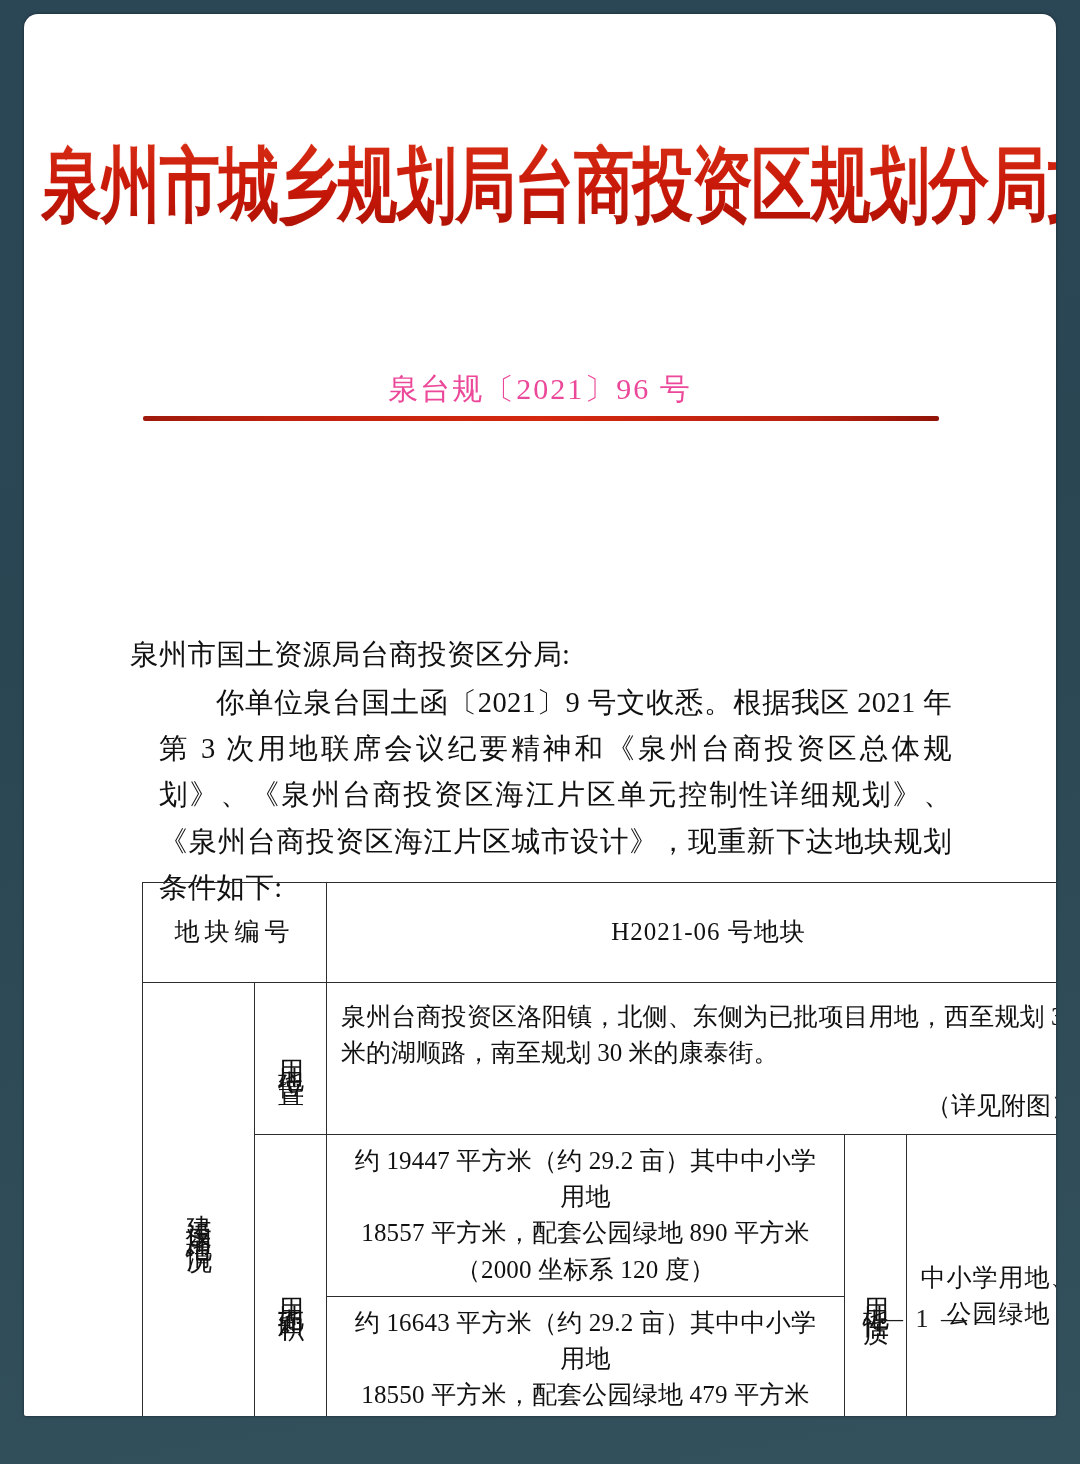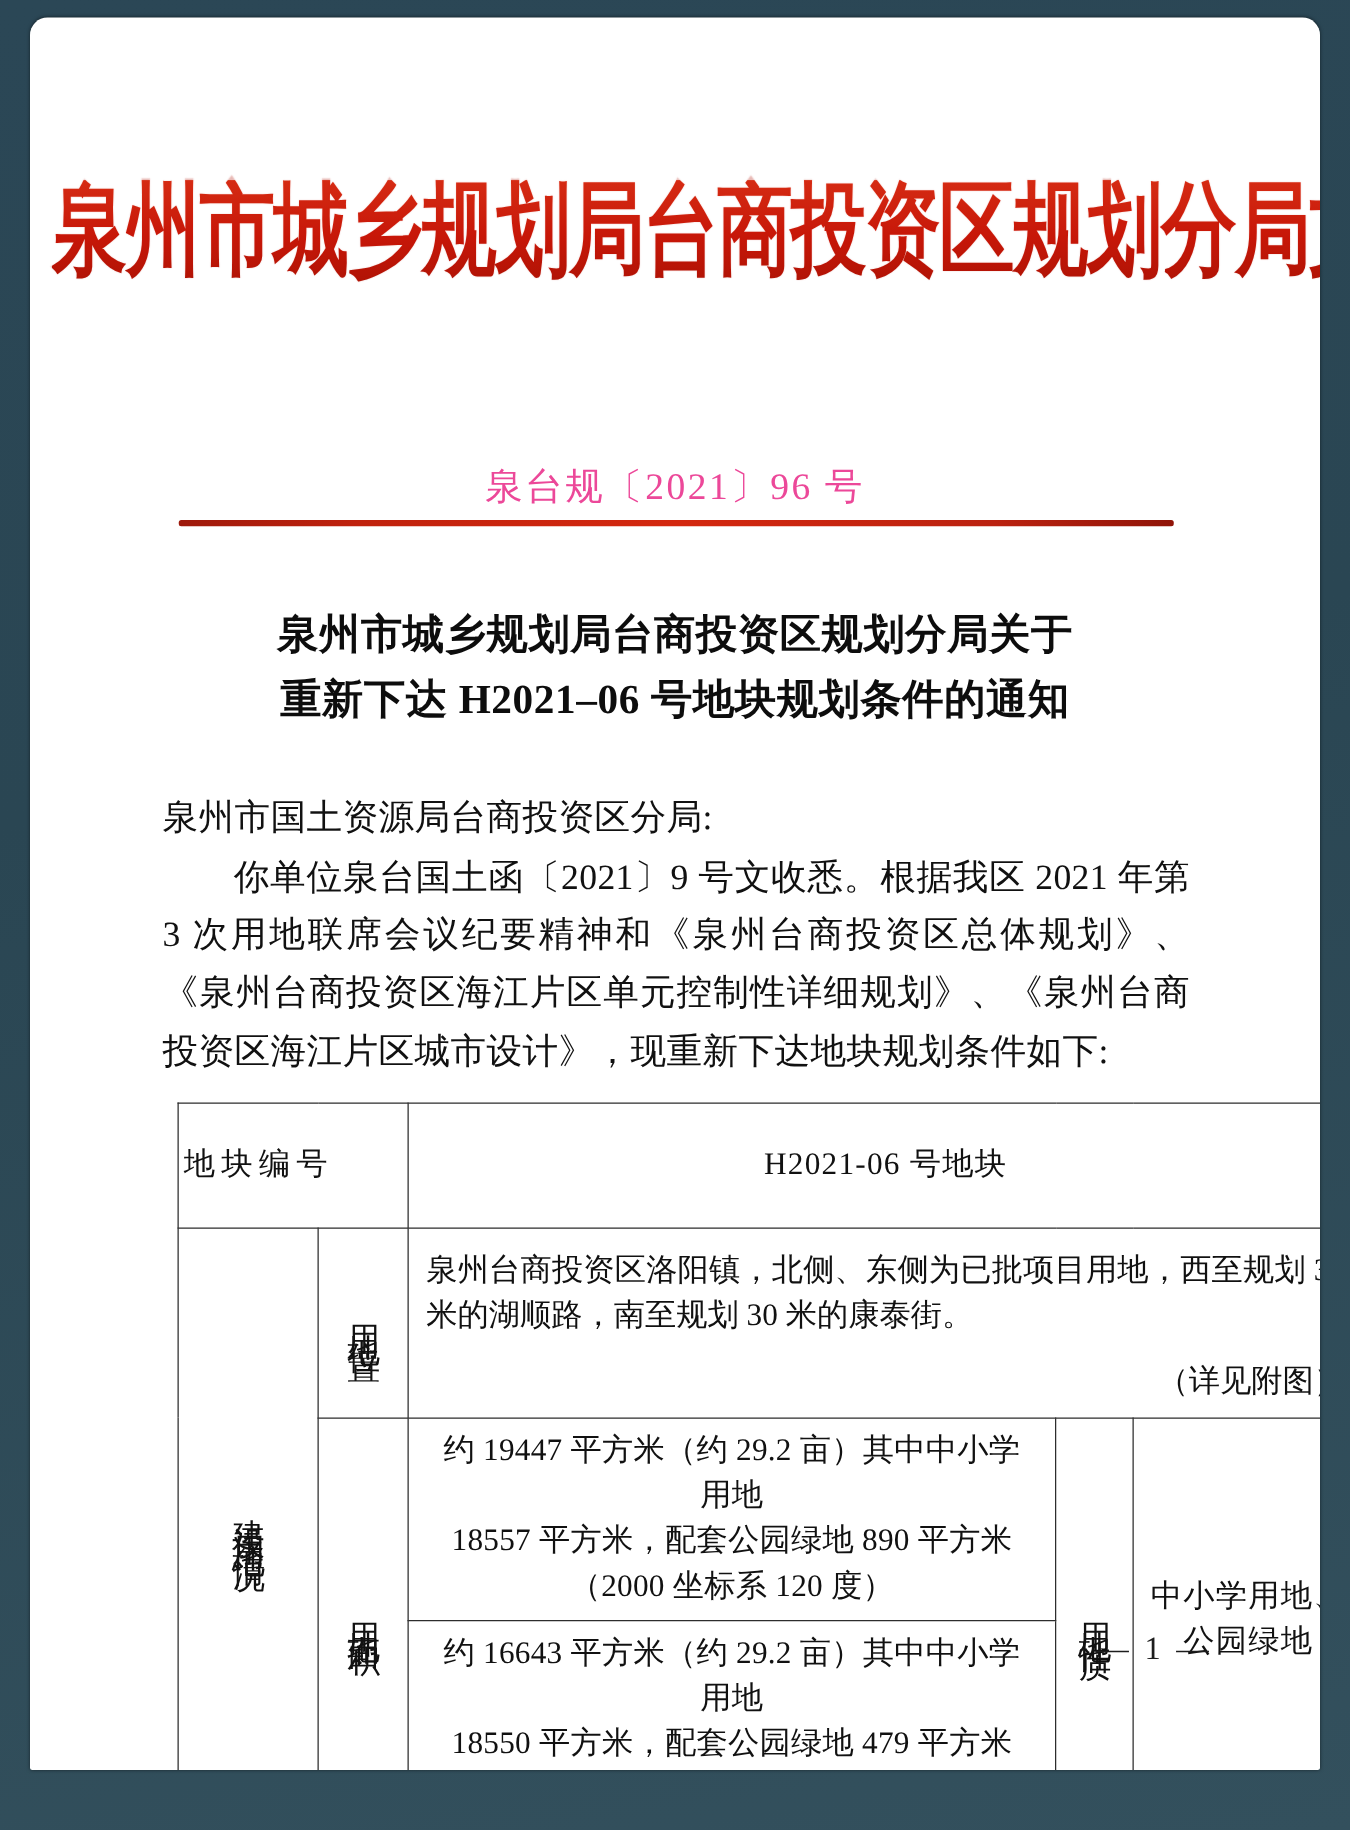--- a/index.html
+++ b/index.html
@@ -110,20 +110,21 @@
     color: #111;
     letter-spacing: 0.3px;
   }
   #body-text .addressee { display: block; text-align: left; }
   #body-text .para {
     display: block;
     text-align: justify;
     text-align-last: left;
     text-indent: 2em;
     margin-top: 2px;
+    margin-left: 29px;
   }
 
   
   #spec-table {
     position: absolute;
     left: 118px;
     top: 868px;
     width: 848px;
     border-collapse: collapse;
     table-layout: fixed;
@@ -148,21 +149,21 @@
     letter-spacing: 7px;
     font-size: 26px;
     line-height: 1;
     margin: 0 auto;
     display: inline-block;
     white-space: nowrap;
   }
   .cell-vwrap { text-align: center; padding: 8px 0; }
 
   #cell-plot-no {
-    text-align: left;
+    text-align: center;
     font-size: 26px;
     letter-spacing: 5px;
     padding: 12px 4px;
   }
   #cell-plot-value {
     text-align: center;
     font-size: 27px;
     height: 100px;
     letter-spacing: 1px;
   }
@@ -217,24 +218,20 @@
   <div class="page-inner">
 
     <div id="masthead">
       <span class="mast-text">泉州市城乡规划局台商投资区规划分局文件</span>
     </div>
 
     <div id="doc-number">泉台规〔2021〕96 号</div>
 
     <div id="red-rule"></div>
 
-    <div id="doc-title">
-      <span class="tl">泉州市城乡规划局台商投资区规划分局关于</span>
-      <span class="tl">重新下达 H2021–06 号地块规划条件的通知</span>
-    </div>
 
     <div id="body-text">
       <span class="addressee">泉州市国土资源局台商投资区分局:</span>
       <span class="para">你单位泉台国土函〔2021〕9 号文收悉。根据我区 2021 年第 3 次用地联席会议纪要精神和《泉州台商投资区总体规划》、《泉州台商投资区海江片区单元控制性详细规划》、《泉州台商投资区海江片区城市设计》，现重新下达地块规划条件如下:</span>
     </div>
 
     <table id="spec-table">
       <colgroup>
         <col class="col-a">
           <col class="col-b">

